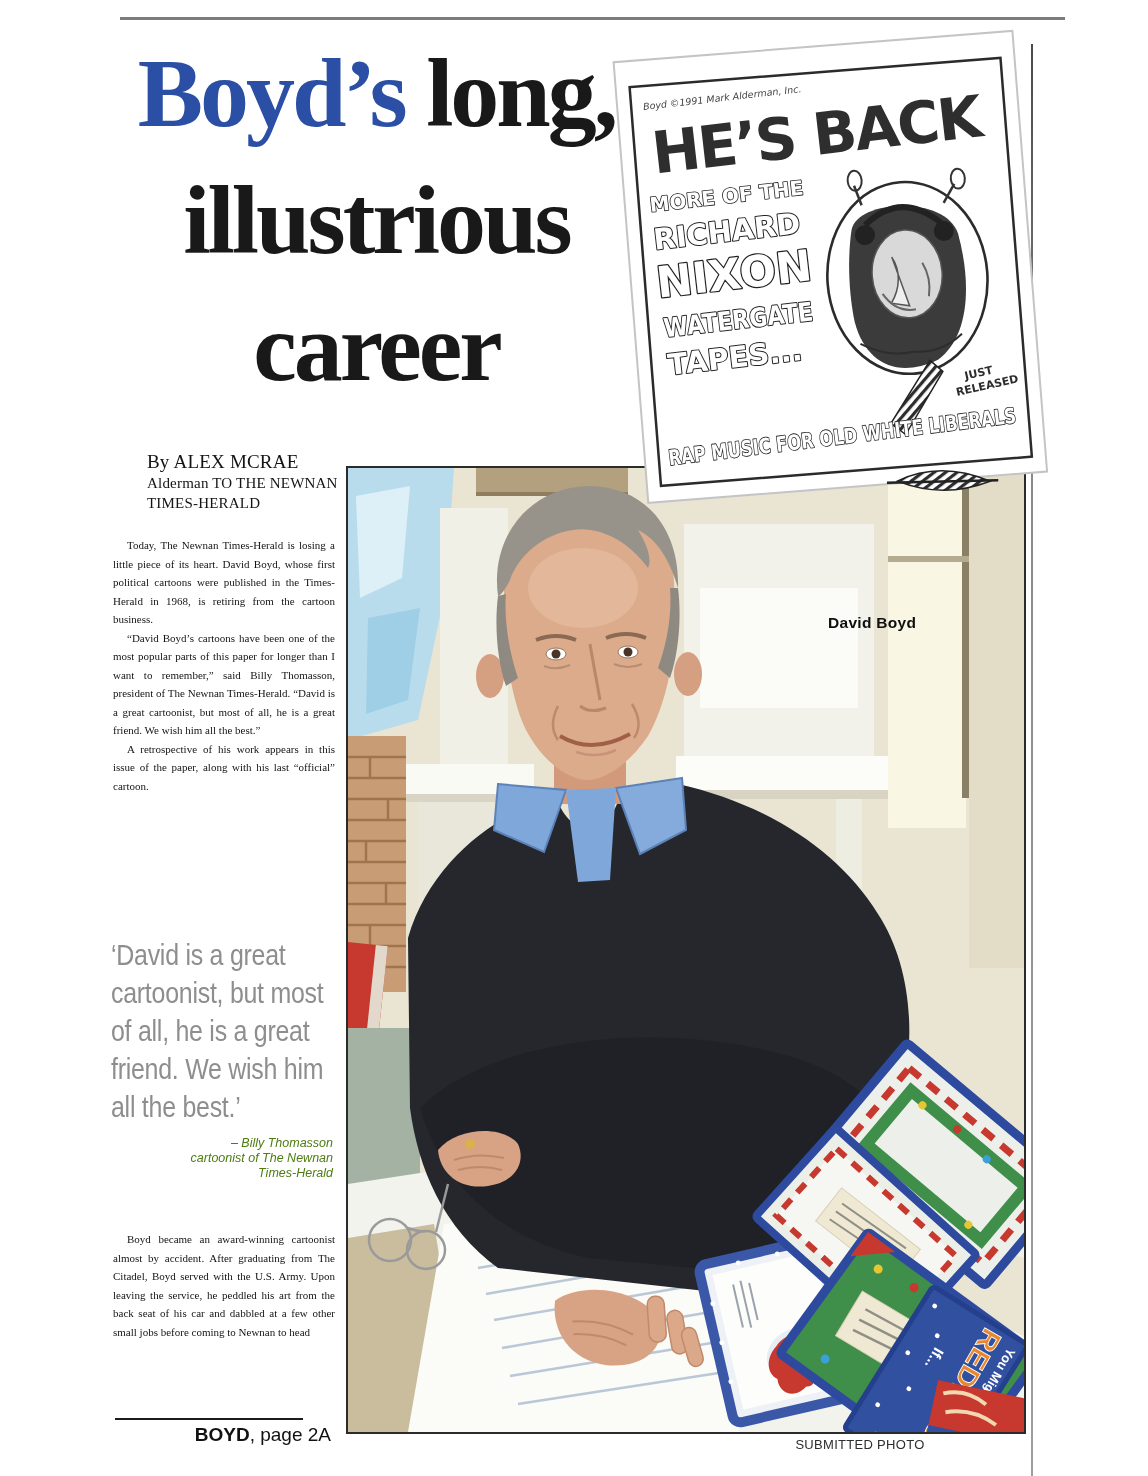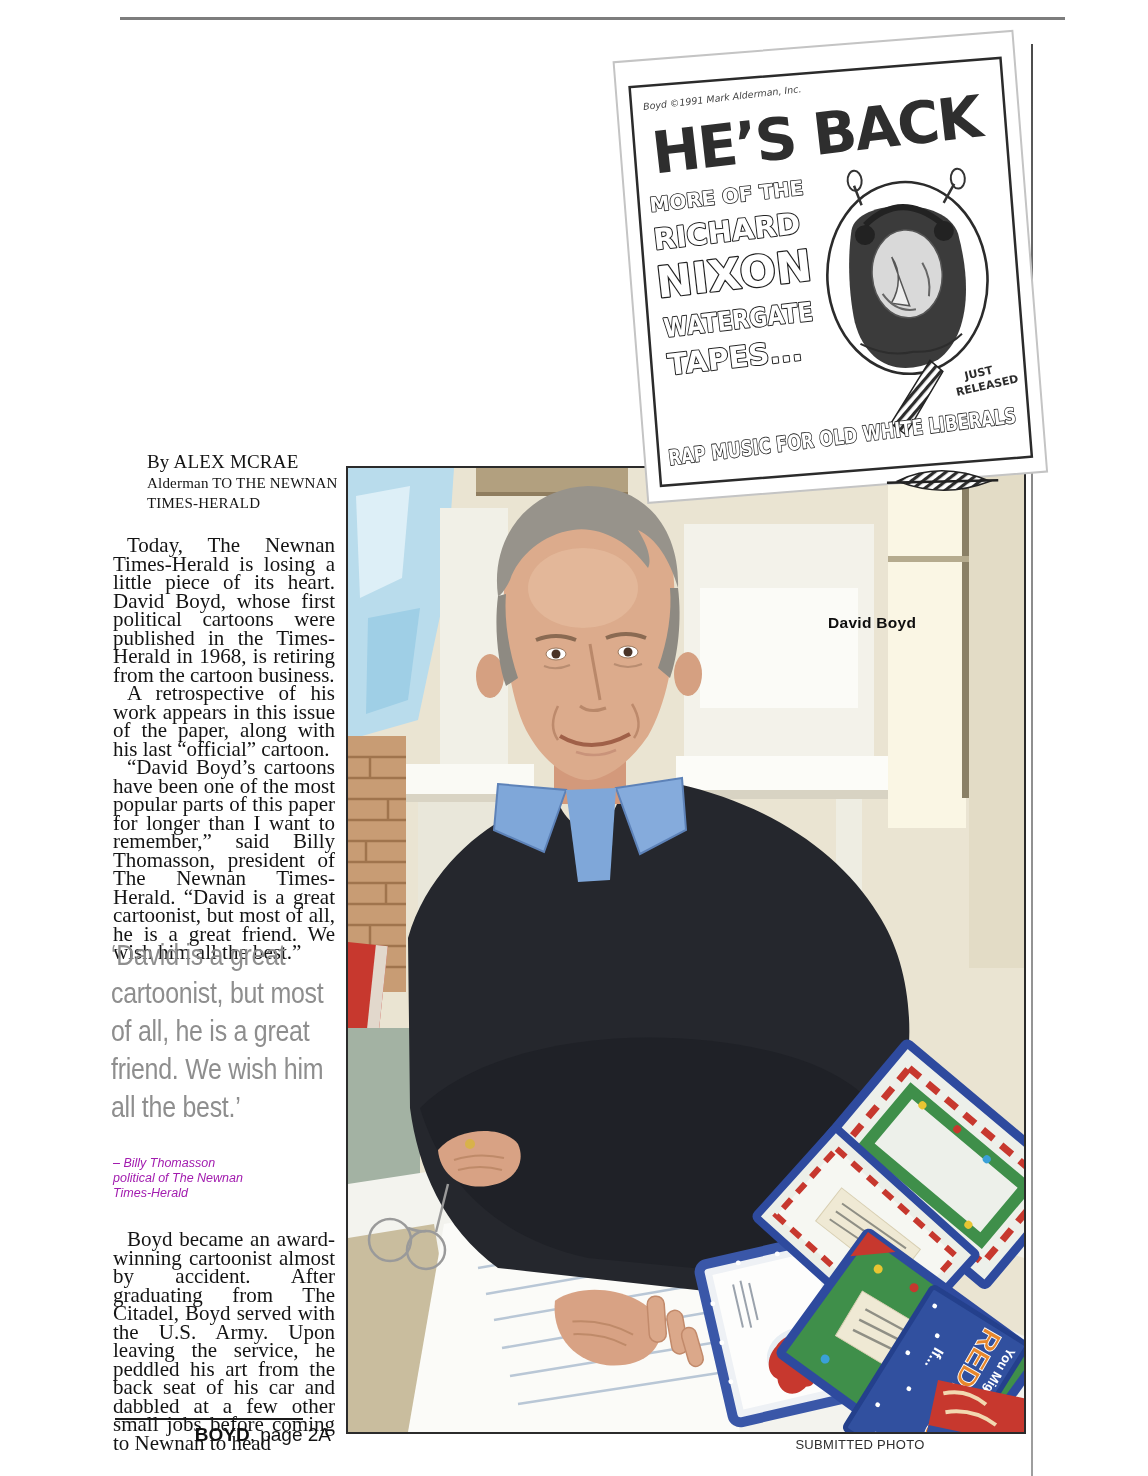--- a/index.html
+++ b/index.html
@@ -8,32 +8,32 @@
   .top-rule{position:absolute;left:120px;top:17px;width:945px;height:3px;background:#7d7d7d;}
   .vert-rule{position:absolute;left:1031px;top:44px;width:2px;height:1432px;
              background:linear-gradient(180deg,#4a4a4a 0%,#8a8a8a 30%,#9e9e9e 100%);}
   .headline{position:absolute;left:104px;top:30px;width:545px;margin:0;
             font-size:98px;line-height:127px;font-weight:700;letter-spacing:-3px;
             text-align:center;color:#191919;}
   .hl-blue{color:#2a4fa5;}
   .byline{position:absolute;left:113px;top:450px;width:230px;margin-left:34px;}
   .byline .author{font-size:19px;line-height:24px;letter-spacing:.2px;}
   .byline .credit{font-size:15px;line-height:19.5px;letter-spacing:.2px;}
-  .bodycol{position:absolute;left:113px;width:222px;font-size:21px;line-height:18.5px;
+  .bodycol{position:absolute;left:113px;width:222px;font-size:11px;line-height:18.5px;
            text-align:justify;}
   .bodycol p{margin:0;text-indent:14px;}
   .bodycol-top{top:536px;}
   .bodycol-bottom{top:1230px;}
   .pullquote{position:absolute;left:111px;top:936px;width:258px;
              font-family:"Liberation Sans",sans-serif;font-size:29px;line-height:38px;
              color:#8e8e8e;letter-spacing:-.3px;
              transform:scaleX(.86);transform-origin:0 0;}
-  .pq-attr{position:absolute;left:113px;top:1136px;width:220px;text-align:left;
+  .pq-attr{position:absolute;left:113px;top:1136px;width:220px;text-align:right;
            font-family:"Liberation Sans",sans-serif;font-style:italic;
-           font-size:12.5px;line-height:15px;color:#a21caf;margin-top:20px;}
+           font-size:12.5px;line-height:15px;color:#4d7c0f;}
   .jump-rule{position:absolute;left:115px;top:1418px;width:188px;height:2px;background:#1c1c1c;}
   .jumpline{position:absolute;left:113px;top:1424px;width:218px;text-align:right;
             font-family:"Liberation Sans",sans-serif;font-size:19px;color:#111;}
   .jump-bold{font-weight:800;margin-top:16px;}
   .photo{position:absolute;left:346px;top:466px;width:676px;height:964px;
          border:2px solid #2b2b2b;box-sizing:content-box;background:#eae4d2;z-index:1;}
   .photo svg{display:block;width:676px;height:964px;}
   .photo-label{position:absolute;left:480px;top:146px;
                font-family:"Liberation Sans",sans-serif;font-weight:bold;
                font-size:15.5px;color:#0e0e0e;letter-spacing:.3px;}
@@ -45,43 +45,48 @@
   .cartoon svg{display:block;width:400px;height:478px;overflow:visible;}
 </style>
 </head>
 <body>
 
 <div class="page">
 
   <div class="top-rule"></div>
   <div class="vert-rule"></div>
 
+  <h1 class="headline">
+    <div><span class="hl-blue">Boyd’s</span><span> long,</span></div>
+    <div>illustrious</div>
+    <div>career</div>
+  </h1>
 
   <div class="byline">
     <div class="author">By ALEX MCRAE</div>
     <div class="credit">Alderman TO THE NEWNAN</div>
     <div class="credit">TIMES-HERALD</div>
   </div>
 
   <div class="bodycol bodycol-top">
     <p>Today, The Newnan Times-Herald is losing a little piece of its heart. David Boyd, whose first political cartoons were published in the Times-Herald in 1968, is retiring from the cartoon business.</p>
+    <p>“David Boyd’s cartoons have been one of the most popular parts of this paper for longer than I want to remember,” said Billy Thomasson, president of The Newnan Times-Herald. “David is a great cartoonist, but most of all, he is a great friend. We wish him all the best.”</p>
     <p>A retrospective of his work appears in this issue of the paper, along with his last “official” cartoon.</p>
-    <p>“David Boyd’s cartoons have been one of the most popular parts of this paper for longer than I want to remember,” said Billy Thomasson, president of The Newnan Times-Herald. “David is a great cartoonist, but most of all, he is a great friend. We wish him all the best.”</p>
   </div>
 
   <div class="pullquote">
     <div>‘David is a great</div>
     <div>cartoonist, but most</div>
     <div>of all, he is a great</div>
     <div>friend. We wish him</div>
     <div>all the best.’</div>
   </div>
   <div class="pq-attr">
     <div>– Billy Thomasson</div>
-    <div>political of The Newnan</div>
+    <div>cartoonist of The Newnan</div>
     <div>Times-Herald</div>
   </div>
 
   <div class="bodycol bodycol-bottom">
     <p>Boyd became an award-winning cartoonist almost by accident. After graduating from The Citadel, Boyd served with the U.S. Army. Upon leaving the service, he peddled his art from the back seat of his car and dabbled at a few other small jobs before coming to Newnan to head</p>
   </div>
 
   <div class="jump-rule"></div>
   <div class="jumpline"><span class="jump-bold">BOYD</span><span>, page 2A</span></div>
 

